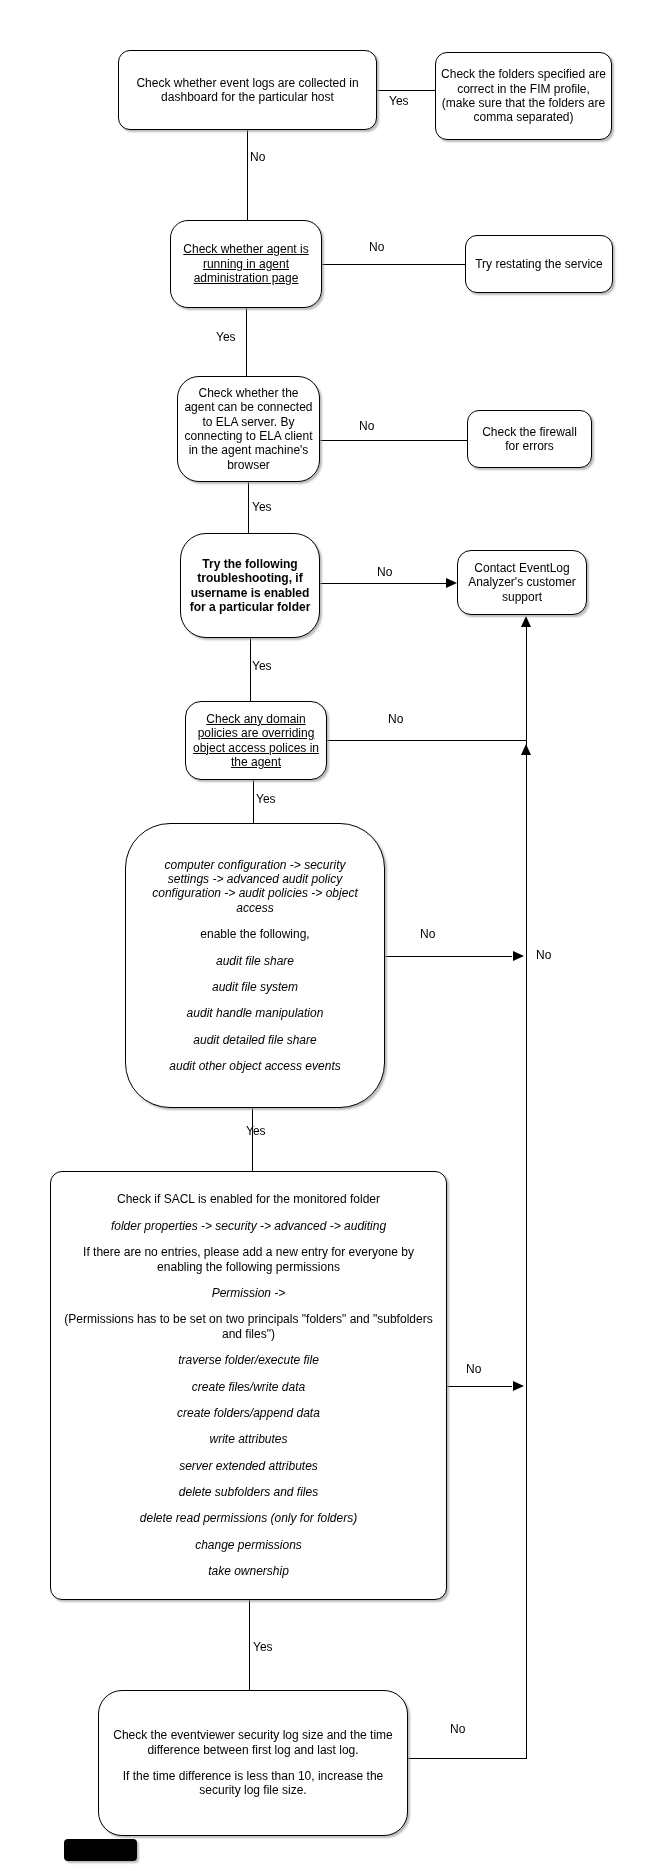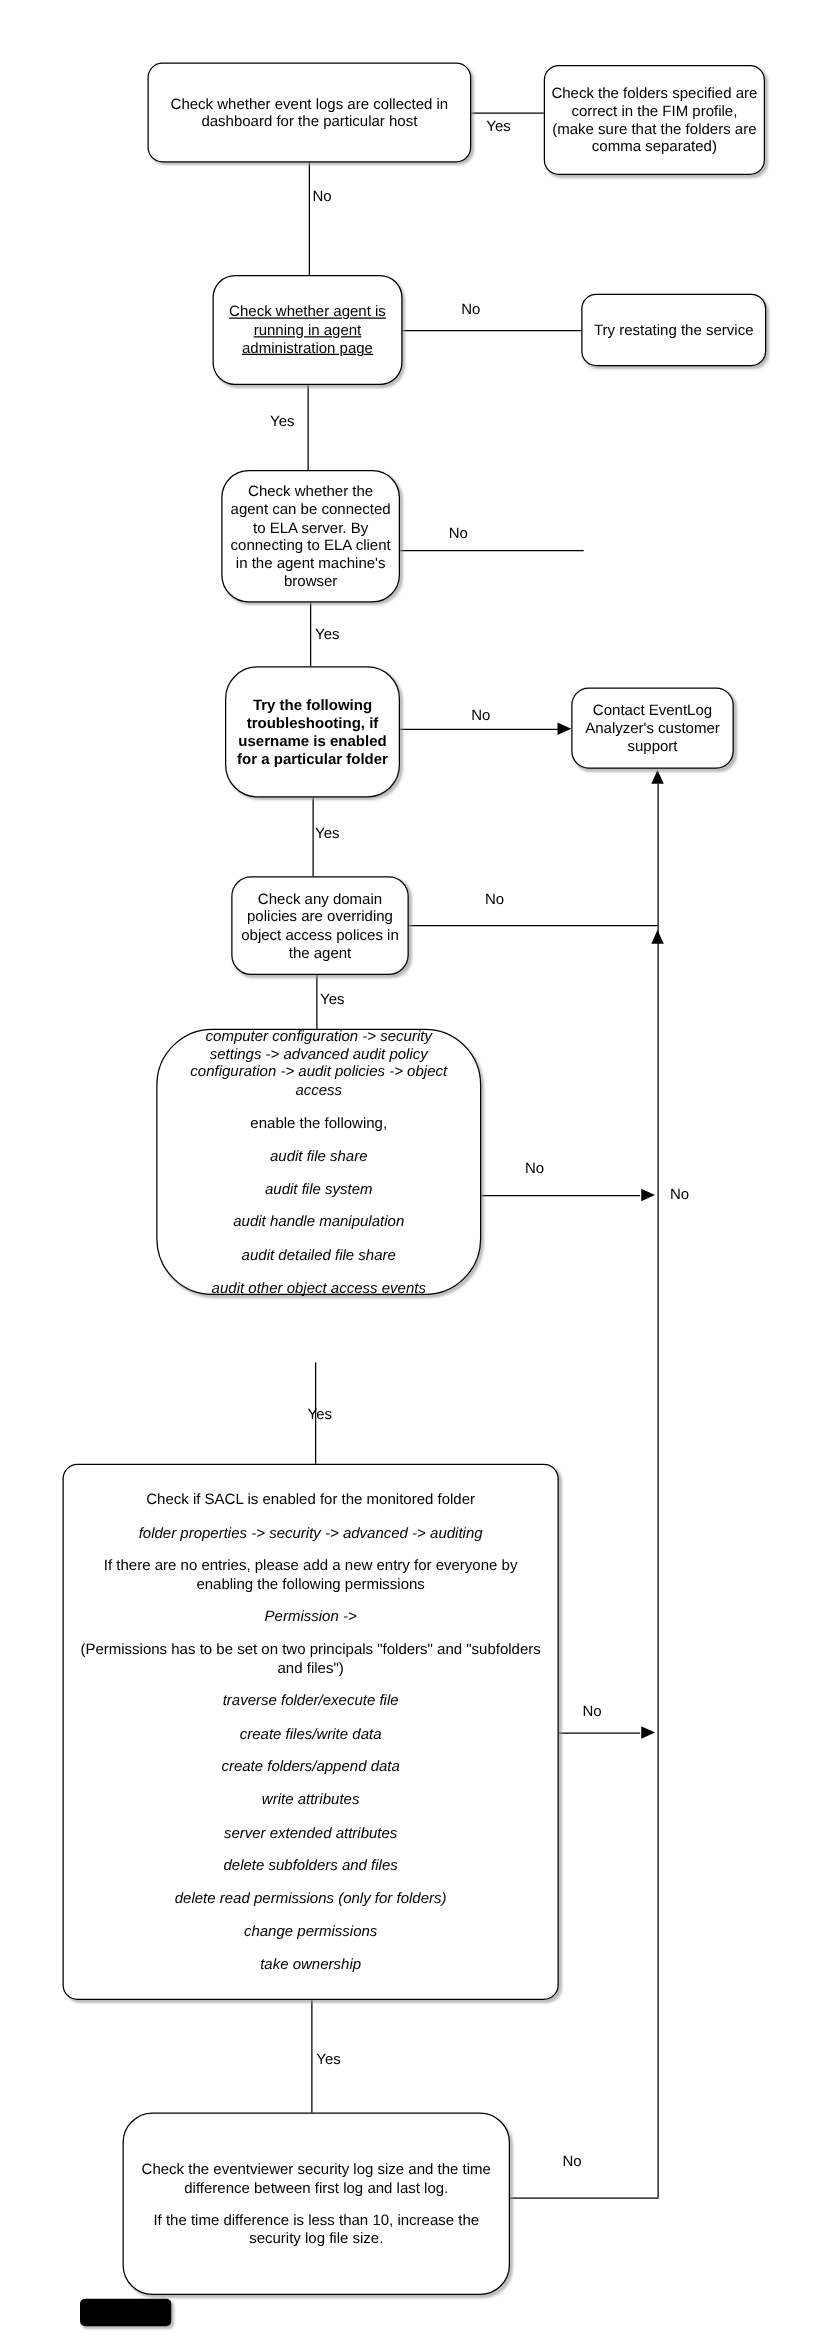--- a/index.html
+++ b/index.html
@@ -28,22 +28,22 @@
 
   
   #n-event-logs   { left:118px; top:50px;  width:259px; height:80px;  border-radius:12px; padding:0 8px; }
   #n-fim          { left:435px; top:52px;  width:177px; height:88px;  border-radius:12px; padding:0 4px; }
   #n-agent-running{ left:170px; top:220px; width:152px; height:88px;  border-radius:18px; padding:0 6px;text-decoration:underline; }
   #n-restart      { left:465px; top:235px; width:148px; height:58px;  border-radius:12px; padding:0 8px; }
   #n-ela          { left:177px; top:376px; width:143px; height:106px; border-radius:22px; padding:0 4px; }
   #n-firewall     { left:467px; top:410px; width:125px; height:58px;  border-radius:12px; padding:0 8px; }
   #n-troubleshoot { left:180px; top:533px; width:140px; height:105px; border-radius:26px; padding:0 4px;font-weight:bold; }
   #n-contact      { left:457px; top:550px; width:130px; height:65px;  border-radius:14px; padding:0 4px; }
-  #n-domain       { left:185px; top:701px; width:142px; height:79px;  border-radius:16px; padding:0 4px; }
-  #n-audit        { left:125px; top:823px; width:260px; height:213px; border-radius:45px; padding:17px 18px; }
+  #n-domain       { left:185px; top:701px; width:142px; height:79px;  border-radius:16px; padding:0 4px;text-decoration:underline; }
+  #n-audit        { left:125px; top:823px; width:260px; height:285px; border-radius:45px; padding:17px 18px; }
   #n-sacl         { left:50px;  top:1171px;width:397px; height:429px; border-radius:12px; padding:0 12px; }
   #n-logsize      { left:98px;  top:1690px;width:310px; height:146px; border-radius:24px; padding:0 6px;align-items:center; }
 
   
   #l-1  { left:247px; top:130px;  height:90px; }
   #l-2  { left:377px; top:90px;   width:58px; }
   #l-3  { left:322px; top:264px;  width:143px; }
   #l-4  { left:246px; top:308px;  height:68px; }
   #l-5  { left:320px; top:440px;  width:147px; }
   #l-6  { left:248px; top:482px;  height:51px; }
@@ -134,20 +134,21 @@
   <div class="node" id="n-fim">Check the folders specified are correct in the FIM profile, (make sure that the folders are comma separated)</div>
 
   <div class="node" id="n-event-logs">Check whether event logs are collected in dashboard for the particular host</div>
 
   <div class="node" id="n-agent-running">Check whether agent is running in agent administration page</div>
 
   <div class="node" id="n-restart">Try restating the service</div>
 
   <div class="node" id="n-ela">Check whether the agent can be connected to ELA server. By connecting to ELA client in the agent machine's browser</div>
 
+  <div class="node" id="n-firewall">Check the firewall for errors</div>
 
   <div class="node" id="n-troubleshoot">Try the following troubleshooting, if username is enabled for a particular folder</div>
 
   <div class="node" id="n-contact">Contact EventLog Analyzer's customer support</div>
 
   <div class="node" id="n-domain">Check any domain policies are overriding object access polices in the agent</div>
 
   <div class="node col" id="n-audit">
     <p class="italic">computer configuration -&gt; security settings -&gt; advanced audit policy configuration -&gt; audit policies -&gt; object access</p>
     <p>enable the following,</p>

